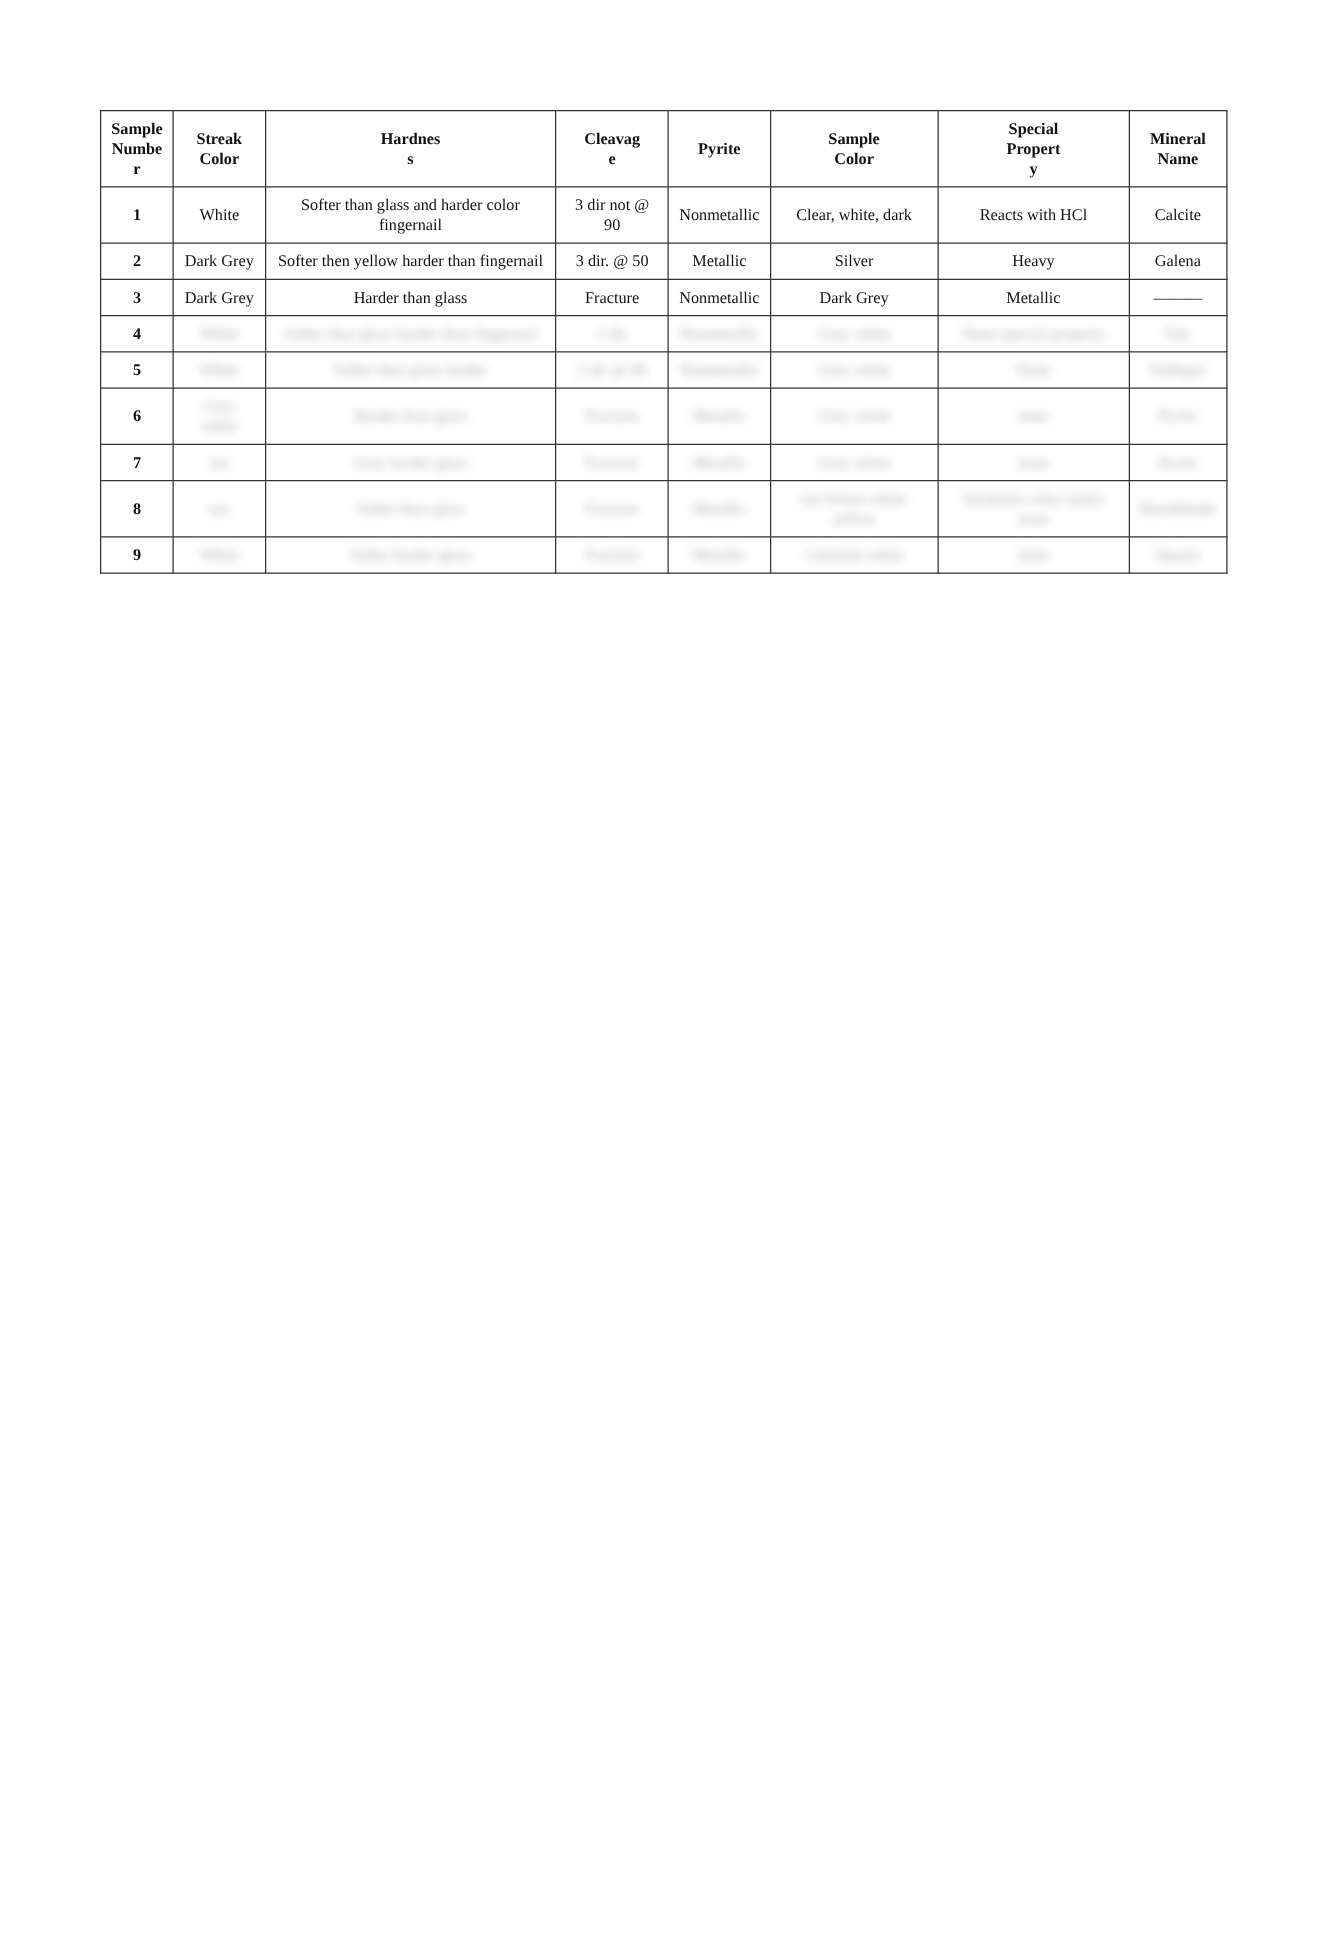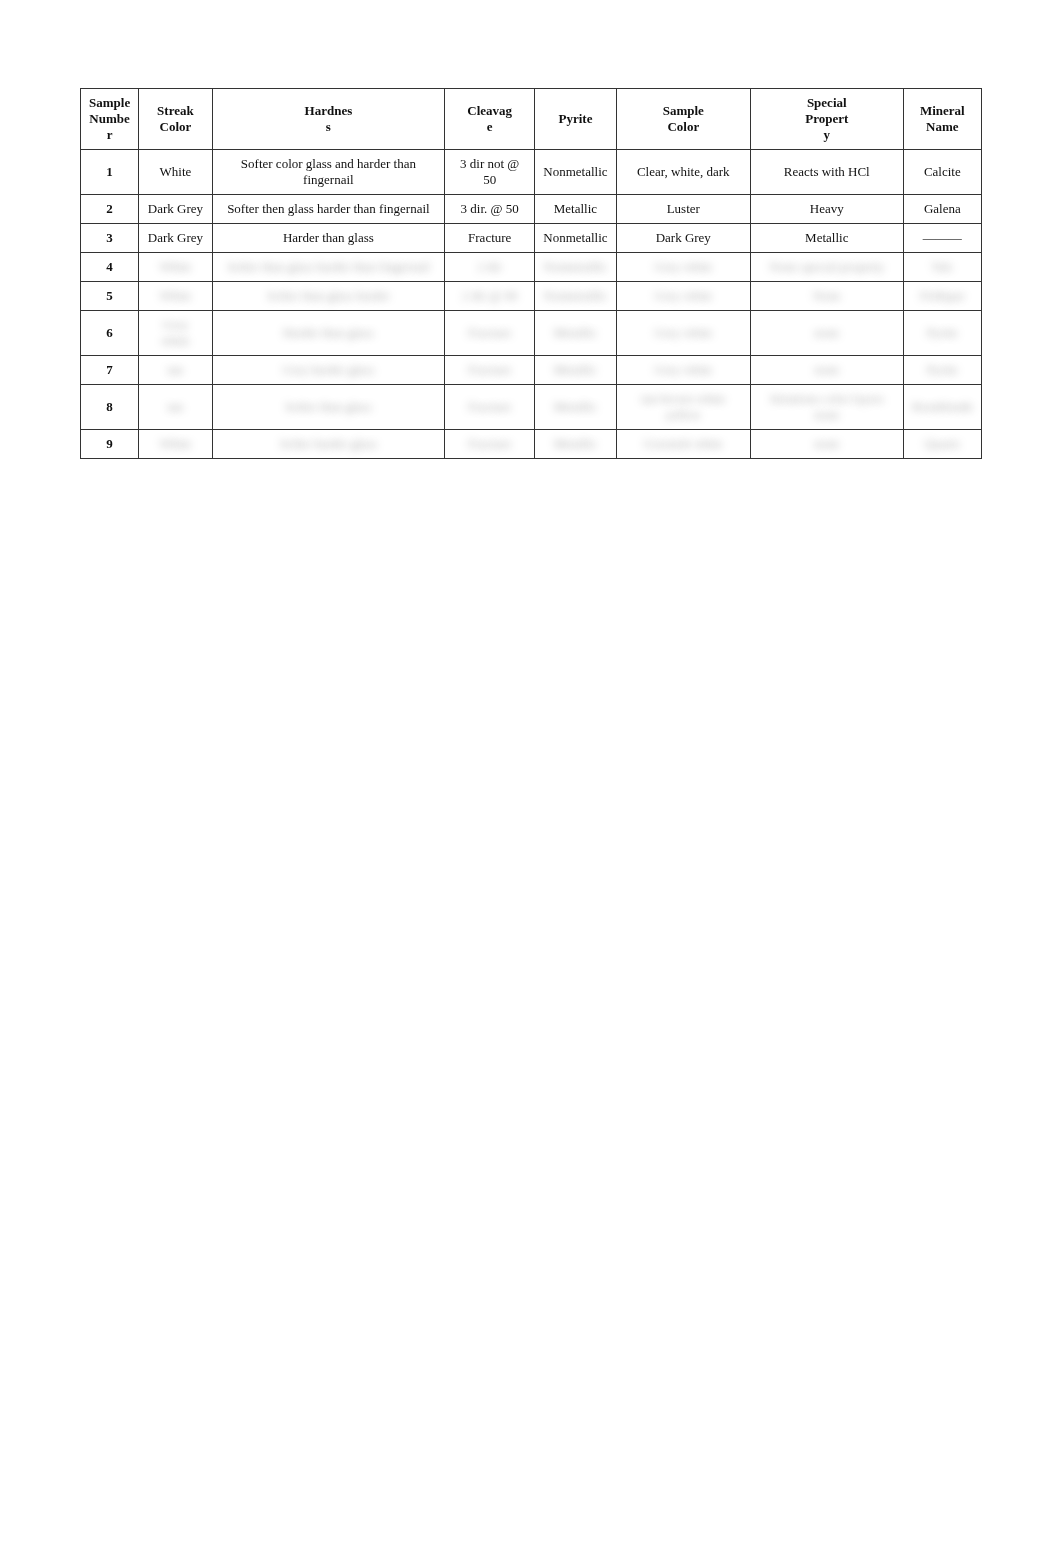--- a/index.html
+++ b/index.html
@@ -70,34 +70,34 @@
       <th>Pyrite</th>
       <th>Sample<br>Color</th>
       <th>Special<br>Propert<br>y</th>
       <th>Mineral<br>Name</th>
     </tr>
   </thead>
   <tbody id="table-body">
   <tr>
         <td class="row-num">1</td>
         <td>White</td>
-        <td>Softer color glass and harder than fingernail</td>
-        <td>3 dir not @ 50</td>
+        <td>Softer than glass and harder color fingernail</td>
+        <td>3 dir not @ 90</td>
         <td>Nonmetallic</td>
         <td>Clear, white, dark</td>
         <td>Reacts with HCl</td>
         <td>Calcite</td>
       </tr>
       <tr>
         <td class="row-num">2</td>
         <td>Dark Grey</td>
-        <td>Softer then glass harder than fingernail</td>
+        <td>Softer then yellow harder than fingernail</td>
         <td>3 dir. @ 50</td>
         <td>Metallic</td>
-        <td>Luster</td>
+        <td>Silver</td>
         <td>Heavy</td>
         <td>Galena</td>
       </tr>
       <tr>
         <td class="row-num">3</td>
         <td>Dark Grey</td>
         <td>Harder than glass</td>
         <td>Fracture</td>
         <td>Nonmetallic</td>
         <td>Dark Grey</td>

